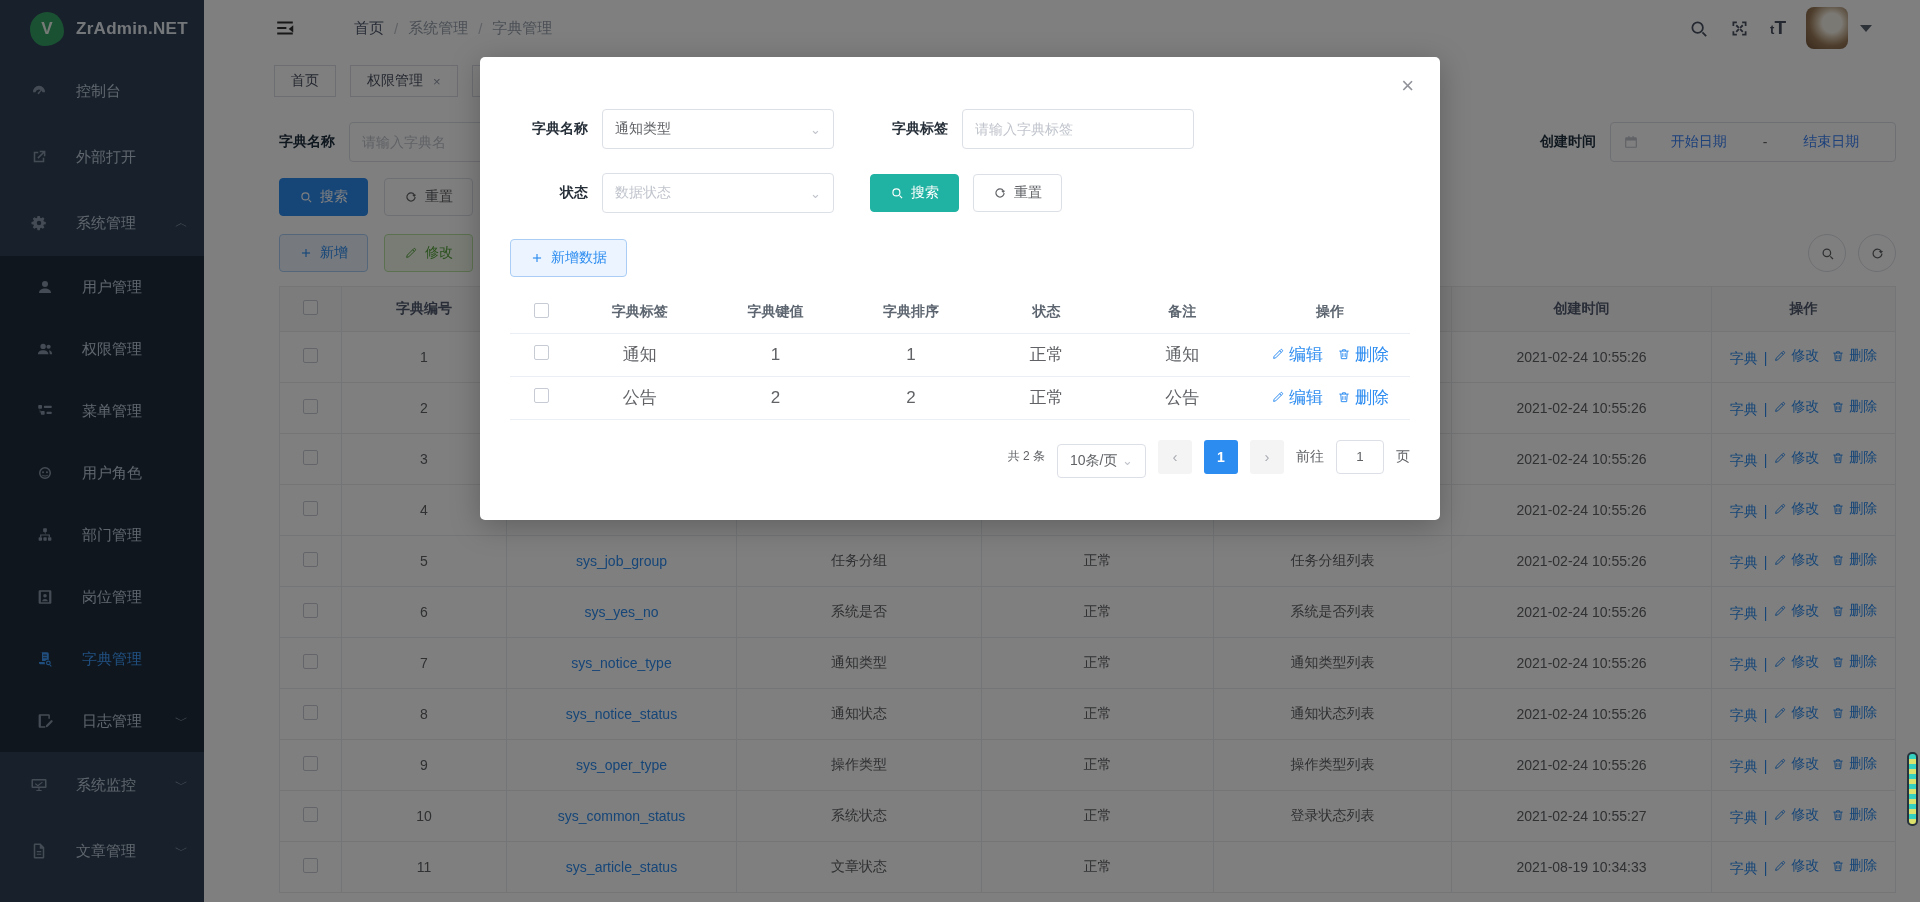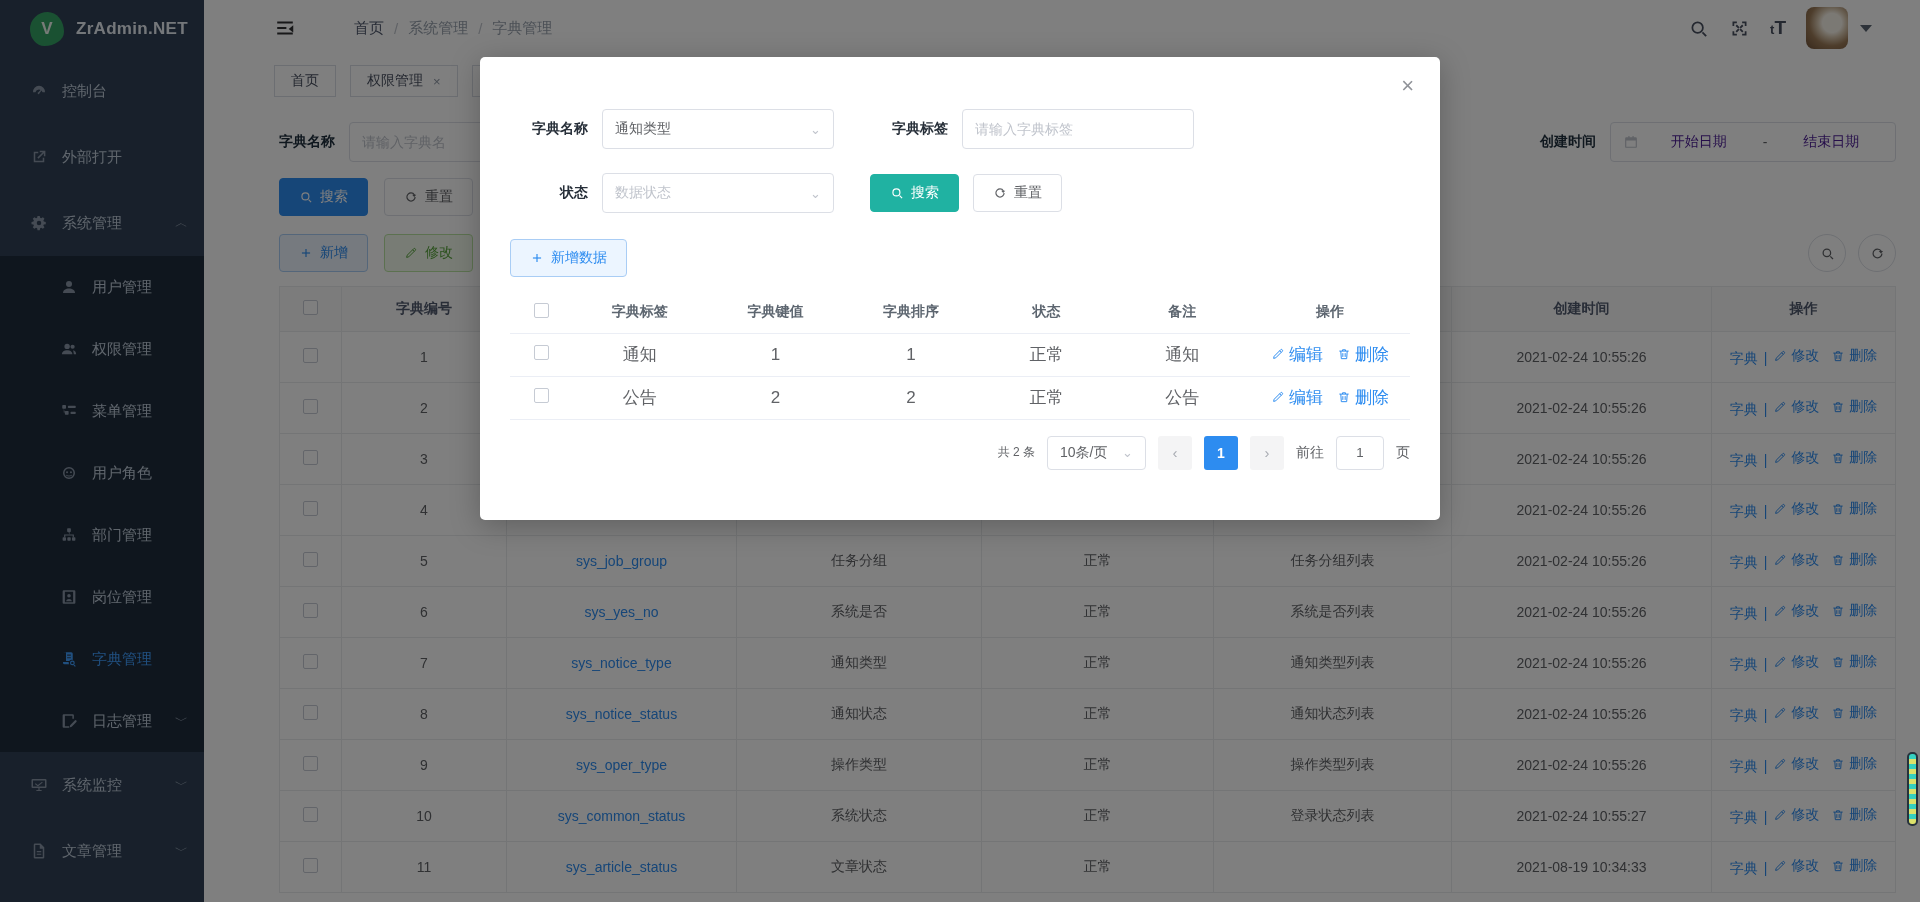--- a/index.html
+++ b/index.html
@@ -8,23 +8,23 @@
   .app { display:flex; width:100%; height:100%; }
   .ic { display:inline-flex; width:1em; height:1em; flex:0 0 auto; }
   .ic svg { width:100%; height:100%; }
 
   
   .sidebar { width:204px; height:100%; background:#304156; color:#bfcbd9; flex:0 0 204px; overflow:hidden; }
   .logo { height:58px; display:flex; align-items:center; padding-left:30px; gap:12px; }
   .logo-mark { width:34px; height:34px; background:#35a265; color:#eef6f0; font-weight:bold; font-size:17px;
     display:flex; align-items:center; justify-content:center; border-radius:52% 48% 58% 42% / 50% 58% 42% 50%; }
   .logo-title { color:#e9eef5; font-size:17px; font-weight:bold; letter-spacing:.3px; }
-  .menu-item { display:flex; align-items:center; gap:14px; cursor:pointer; font-size:15px; position:relative; }
+  .menu-item { display:flex; align-items:center; gap:28px; cursor:pointer; font-size:15px; position:relative; }
   .menu-item.top { height:66px; padding-left:30px; }
-  .menu-item.sub { height:62px; padding-left:60px; background:#1f2d3d; }
+  .menu-item.sub { height:62px; padding-left:36px; background:#1f2d3d; }
   .menu-item .ic { font-size:18px; color:#8a97a8; }
   .menu-item.active { color:#409eff; }
   .menu-item.active .ic { color:#409eff; }
   .menu-item .chev { position:absolute; right:16px; font-size:13px; color:#8a97a8; }
 
   
   .main { flex:1; display:flex; flex-direction:column; min-width:0; }
   .topbar { height:56px; display:flex; align-items:center; padding:0 48px 0 70px; background:#fff; }
   .hamburger { font-size:22px; color:#303133; cursor:pointer; display:inline-flex; }
   .breadcrumb { margin-left:58px; display:flex; align-items:center; gap:10px; font-size:15px; }
@@ -48,21 +48,21 @@
   .content { flex:1; background:#fff; padding:14px 24px 0 75px; position:relative; }
   .filter-row { display:flex; align-items:center; height:44px; }
   .f-label { font-weight:bold; color:#1f2f3d; margin-right:14px; white-space:nowrap; }
   .txt-input { height:40px; border:1px solid #dcdfe6; border-radius:4px; padding:0 12px; color:#606266;
     font-size:14px; outline:none; background:#fff; }
   .txt-input::placeholder { color:#c0c4cc; }
   .date-range { margin-left:auto; display:flex; align-items:center; }
   .date-box { width:286px; height:40px; border:1px solid #dcdfe6; border-radius:4px; display:flex; align-items:center;
     padding:0 12px; gap:8px; background:#fff; }
   .date-box .ic { font-size:16px; color:#c0c4cc; }
-  .date-ph { flex:1; text-align:center; color:#4c1d95; }
+  .date-ph { flex:1; text-align:center; color:#3b82f6; }
   .date-sep { color:#606266; padding:0 4px; }
 
   .btn { height:38px; border-radius:4px; border:1px solid #dcdfe6; background:#fff; color:#606266;
     display:inline-flex; align-items:center; gap:7px; padding:0 19px; font-size:14px; cursor:pointer; }
   .btn .ic { font-size:14px; }
   .btn-primary { background:#2d8cf0; border-color:#2d8cf0; color:#fff; }
   .btn-light-blue { background:#ecf5ff; border-color:#a9cdf5; color:#2d8cf0; }
   .btn-light-green { background:#f0f9eb; border-color:#b9e3a1; color:#57a33b; }
   .btn-row { display:flex; gap:16px; margin:14px 0 0 0; align-items:center; }
   .tool-row { display:flex; gap:16px; margin:18px 0 14px 0; align-items:center; }
@@ -98,21 +98,21 @@
   .btn-teal { background:#20b2a2; border-color:#20b2a2; color:#fff; }
   .m-row .btn { margin-right:14px; }
   .add-data-btn { margin:2px 0 14px 0;align-items:center; }
 
   table.modal-tbl { width:100%; border-collapse:collapse; table-layout:fixed; }
   .modal-tbl th { color:#5d6670; font-weight:bold; height:42px; font-size:14px; text-align:center; border-bottom:1px solid #ebeef5; }
   .modal-tbl td { height:43px; text-align:center; color:#606266; border-bottom:1px solid #ebeef5; font-size:17px; }
 
   .pager { display:flex; align-items:center; justify-content:flex-end; gap:12px; margin-top:16px; color:#606266; }
   .pager .total { font-size:12px; }
-  .size-select { width:99px; height:34px; }
+  .size-select { width:89px; height:34px;margin-top:8px; }
   .pg-btn { width:34px; height:34px; border-radius:3px; background:#f4f4f5; color:#a8abb2;
     display:flex; align-items:center; justify-content:center; font-size:15px; cursor:pointer; }
   .pg-cur { width:34px; height:34px; border-radius:3px; background:#2d8cf0; color:#fff; font-weight:bold;
     display:flex; align-items:center; justify-content:center; cursor:pointer; }
   .goto-input { width:48px; height:34px; border:1px solid #dcdfe6; border-radius:4px; text-align:center;
     color:#606266; outline:none; }
 
   .scroll-thumb { position:absolute; right:2px; top:752px; width:11px; height:74px; z-index:80; border-radius:5px;
     border:2px solid #26323c; background:repeating-linear-gradient(180deg,#35d0c0 0 5px,#dce26b 5px 10px); }
 </style>

